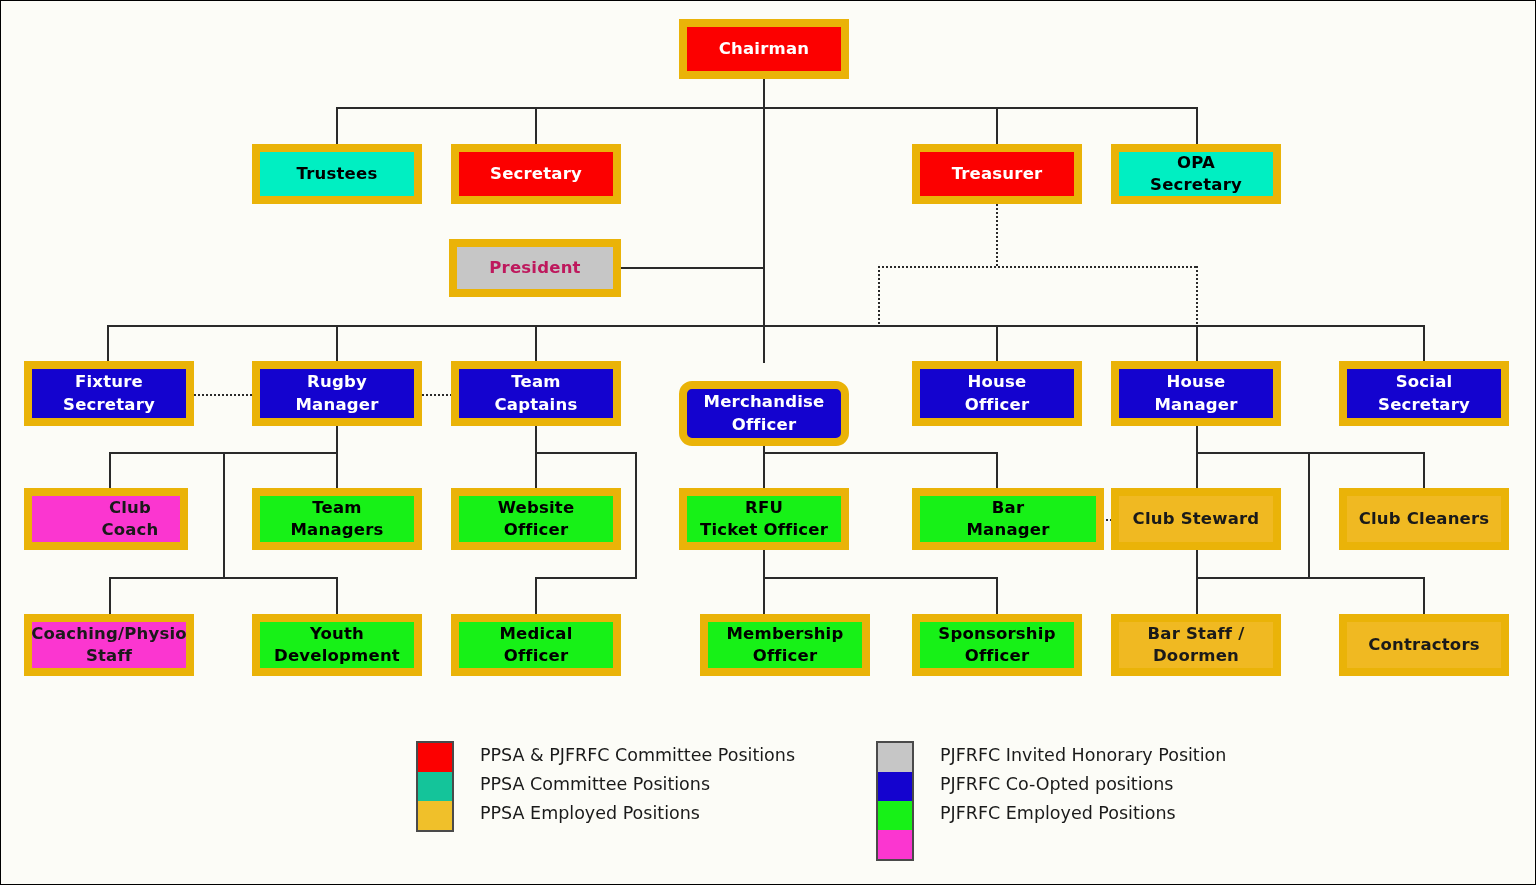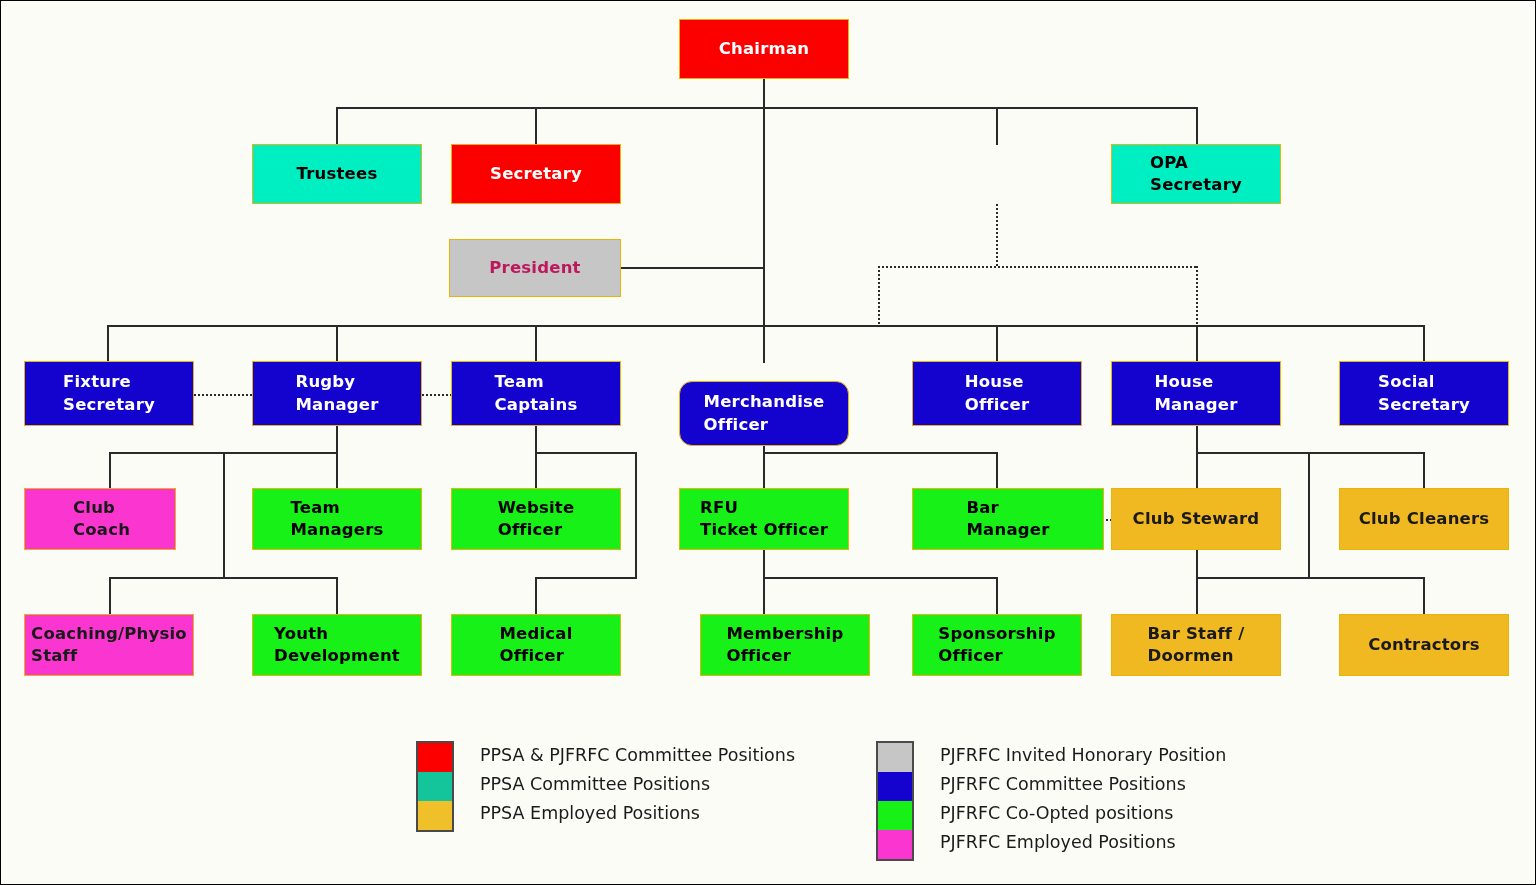--- a/index.html
+++ b/index.html
@@ -14,25 +14,25 @@
     height:885px;
     background:#fcfcf7;
     border:1px solid #000000;
     box-sizing:border-box;
     overflow:hidden;
   }
   
   .node{
     position:absolute;
     box-sizing:border-box;
-    border:1px solid #eab308;
+    border:8px solid #eab308;
     display:flex;
     align-items:center;
     justify-content:center;
-    text-align:left;
+    text-align:center;
     font-weight:bold;
     font-size:16.5px;
     line-height:1.35;
     letter-spacing:0.2px;
     white-space:pre-line;
     z-index:5;
   }
   .c-red     {background:#fc0000;color:#ffffff;}
   .c-cyan    {background:#00efc2;color:#000000;}
   .c-gray    {background:#c6c6c6;color:#be185d;}
@@ -138,40 +138,41 @@
   <div class="ln lnv" style="left:1195px;top:451px;height:38px;"></div>
   <div class="ln lnv" style="left:1422px;top:451px;height:38px;"></div>
   <div class="ln lnv" style="left:1307px;top:451px;height:126px;"></div>
   <div class="ln lnh" style="left:1195px;top:576px;width:229px;"></div>
   <div class="ln lnv" style="left:1195px;top:549px;height:65px;"></div>
   <div class="ln lnv" style="left:1422px;top:576px;height:38px;"></div>
 
   <div class="node c-red" style="left:678px;top:18px;width:170px;height:60px;">Chairman</div>
   <div class="node c-cyan" style="left:251px;top:143px;width:170px;height:60px;">Trustees</div>
   <div class="node c-red" style="left:450px;top:143px;width:170px;height:60px;">Secretary</div>
+  <div class="node c-red" style="left:911px;top:143px;width:170px;height:60px;">Treasurer</div>
   <div class="node c-cyan" style="left:1110px;top:143px;width:170px;height:60px;">OPA
 Secretary</div>
   <div class="node c-gray" style="left:448px;top:238px;width:172px;height:58px;">President</div>
 
   <div class="node c-blue" style="left:23px;top:360px;width:170px;height:65px;">Fixture
 Secretary</div>
   <div class="node c-blue" style="left:251px;top:360px;width:170px;height:65px;">Rugby
 Manager</div>
   <div class="node c-blue" style="left:450px;top:360px;width:170px;height:65px;">Team
 Captains</div>
   <div class="node c-blue" style="left:678px;top:380px;width:170px;height:65px;border-radius:13px;">Merchandise
 Officer</div>
   <div class="node c-blue" style="left:911px;top:360px;width:170px;height:65px;">House
 Officer</div>
   <div class="node c-blue" style="left:1110px;top:360px;width:170px;height:65px;">House
 Manager</div>
   <div class="node c-blue" style="left:1338px;top:360px;width:170px;height:65px;">Social
 Secretary</div>
 
-  <div class="node c-magenta" style="left:23px;top:487px;width:152px;height:62px;padding-left:48px;">Club Coach</div>
+  <div class="node c-magenta" style="left:23px;top:487px;width:164px;height:62px;padding-left:48px;">Club Coach</div>
   <div class="node c-green" style="left:251px;top:487px;width:170px;height:62px;">Team
 Managers</div>
   <div class="node c-green" style="left:450px;top:487px;width:170px;height:62px;">Website
 Officer</div>
   <div class="node c-green" style="left:678px;top:487px;width:170px;height:62px;">RFU
 Ticket Officer</div>
   <div class="node c-green" style="left:911px;top:487px;width:192px;height:62px;">Bar
 Manager</div>
   <div class="node c-orange" style="left:1110px;top:487px;width:170px;height:62px;">Club Steward</div>
   <div class="node c-orange" style="left:1338px;top:487px;width:170px;height:62px;">Club Cleaners</div>
@@ -205,19 +206,18 @@
 
   <div class="legend-col" style="left:875px;top:740px;width:420px;height:124px;">
     <div class="legend-swatches">
       <span class="legend-swatch" style="background:#c6c6c6;"></span>
       <span class="legend-swatch" style="background:#1403cf;"></span>
       <span class="legend-swatch" style="background:#17f117;"></span>
       <span class="legend-swatch" style="background:#fb36d0;"></span>
     </div>
     <div class="legend-labels">
       <div class="legend-label">PJFRFC Invited Honorary Position</div>
-      <div class="legend-label">PJFRFC Committee Positions</div>
       <div class="legend-label">PJFRFC Co-Opted positions</div>
       <div class="legend-label">PJFRFC Employed Positions</div>
     </div>
   </div>
 
 </div>
 
 </body></html>

